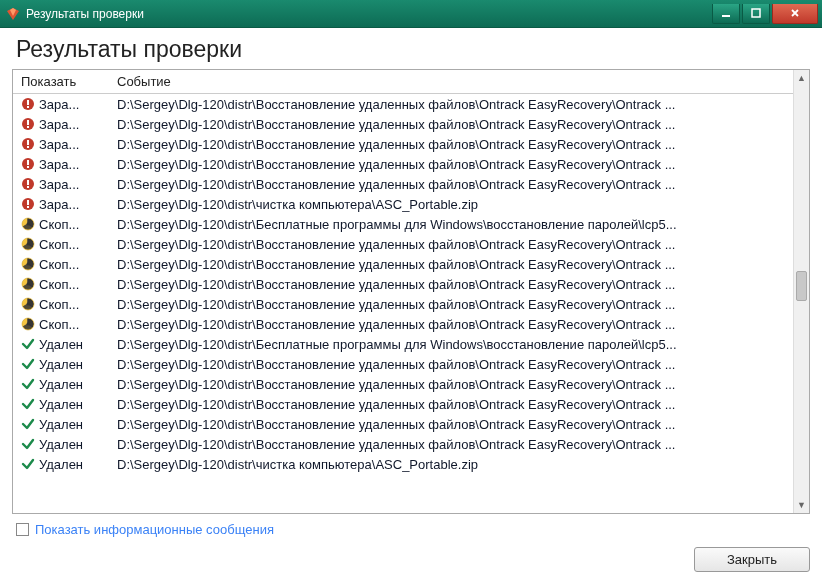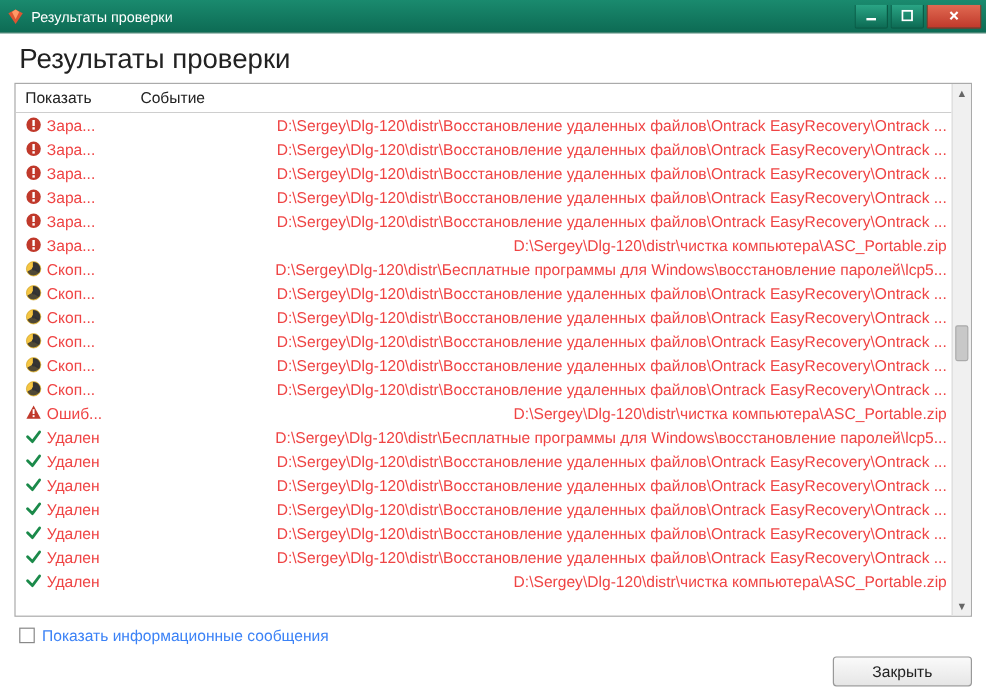--- a/index.html
+++ b/index.html
@@ -44,21 +44,21 @@
   .list-scroll {
     position:absolute; top:0; left:0; right:16px; bottom:0; overflow:hidden;
   }
   table { border-collapse: collapse; width:100%; table-layout:fixed; font-size:13px; }
   thead th {
     text-align:left; font-weight:400; padding:4px 8px 4px 8px;
     border-bottom:1px solid #ccc; background:#fff; color:#222;
     position:sticky; top:0;
   }
   .col-event { width: 96px; }
-  tbody td { padding: 1.5px 4px 1.5px 8px; white-space:nowrap; overflow:hidden; text-overflow:ellipsis; color:#ef4444; vertical-align:middle; height:20px;text-align:right;}
+  tbody td { padding: 1.5px 4px 1.5px 8px; white-space:nowrap; overflow:hidden; text-overflow:ellipsis; color:#0f172a; vertical-align:middle; height:20px;}
   tbody td.event-cell { display:flex; align-items:center; gap:4px; }
   .row-icon { width:14px; height:14px; flex-shrink:0; display:inline-flex; align-items:center; justify-content:center;}
 
   
   .vscroll {
     position:absolute; top:0; right:0; bottom:0; width:16px;
     background:#f0f0f0; border-left:1px solid #ddd;
     display:flex; flex-direction:column;
   }
   .vscroll .arrow { height:16px; display:flex; align-items:center; justify-content:center; color:#666; font-size:9px;}
@@ -303,33 +303,20 @@
                   </svg>
                 </span>
                 <span>Скоп...</span>
               </td>
               <td>D:\Sergey\Dlg-120\distr\Восстановление удаленных файлов\Ontrack EasyRecovery\Ontrack ...</td>
             </tr>
             <tr>
               <td class="event-cell">
                 <span class="row-icon">
                   <svg width="14" height="14" viewBox="0 0 14 14">
-                    <path d="M7 1 L13 12 L1 12 Z" fill="#c0392b"></path>
-                    <rect x="6.2" y="4" width="1.6" height="4" fill="#fff"></rect>
-                    <rect x="6.2" y="9" width="1.6" height="1.6" fill="#fff"></rect>
-                  </svg>
-                </span>
-                <span>Ошиб...</span>
-              </td>
-              <td>D:\Sergey\Dlg-120\distr\чистка компьютера\ASC_Portable.zip</td>
-            </tr>
-            <tr>
-              <td class="event-cell">
-                <span class="row-icon">
-                  <svg width="14" height="14" viewBox="0 0 14 14">
                     <path d="M2 7 L6 11 L12 3" fill="none" stroke="#1b8a4a" stroke-width="2.4" stroke-linecap="round" stroke-linejoin="round"></path>
                   </svg>
                 </span>
                 <span>Удален</span>
               </td>
               <td>D:\Sergey\Dlg-120\distr\Бесплатные программы для Windows\восстановление паролей\lcp5...</td>
             </tr>
             <tr>
               <td class="event-cell">
                 <span class="row-icon">

